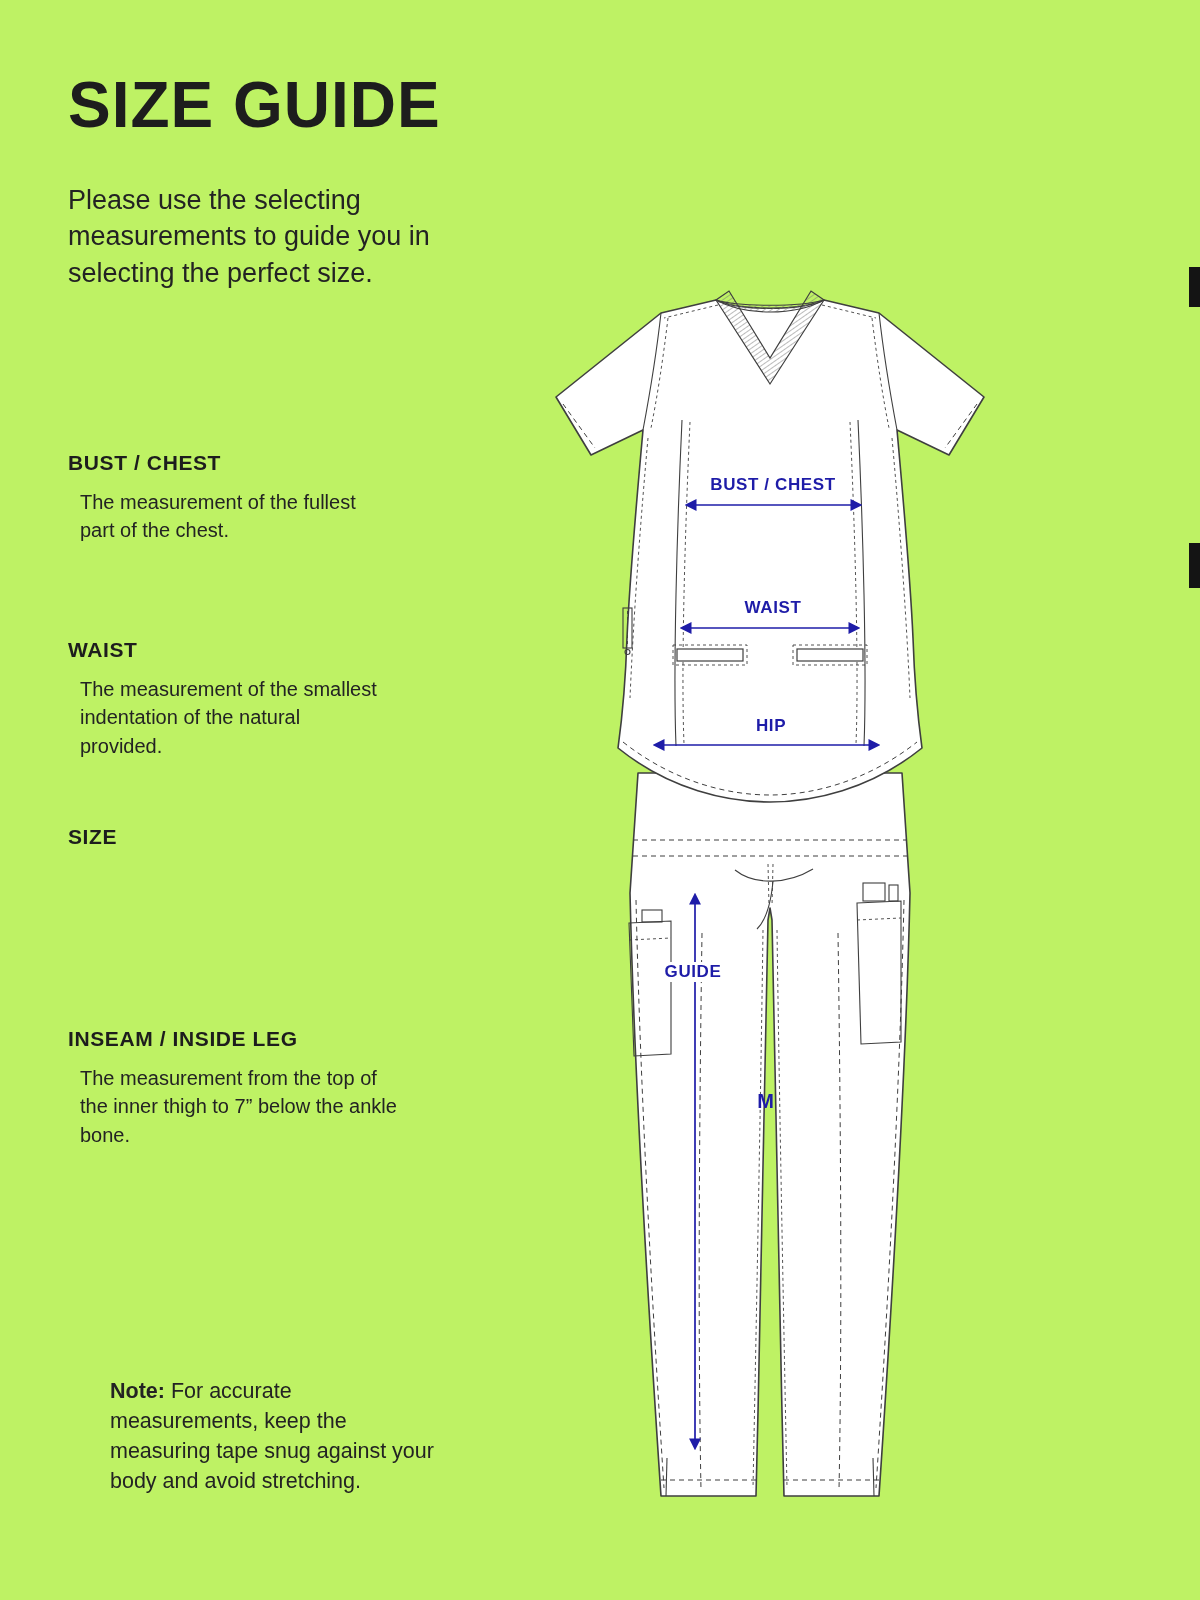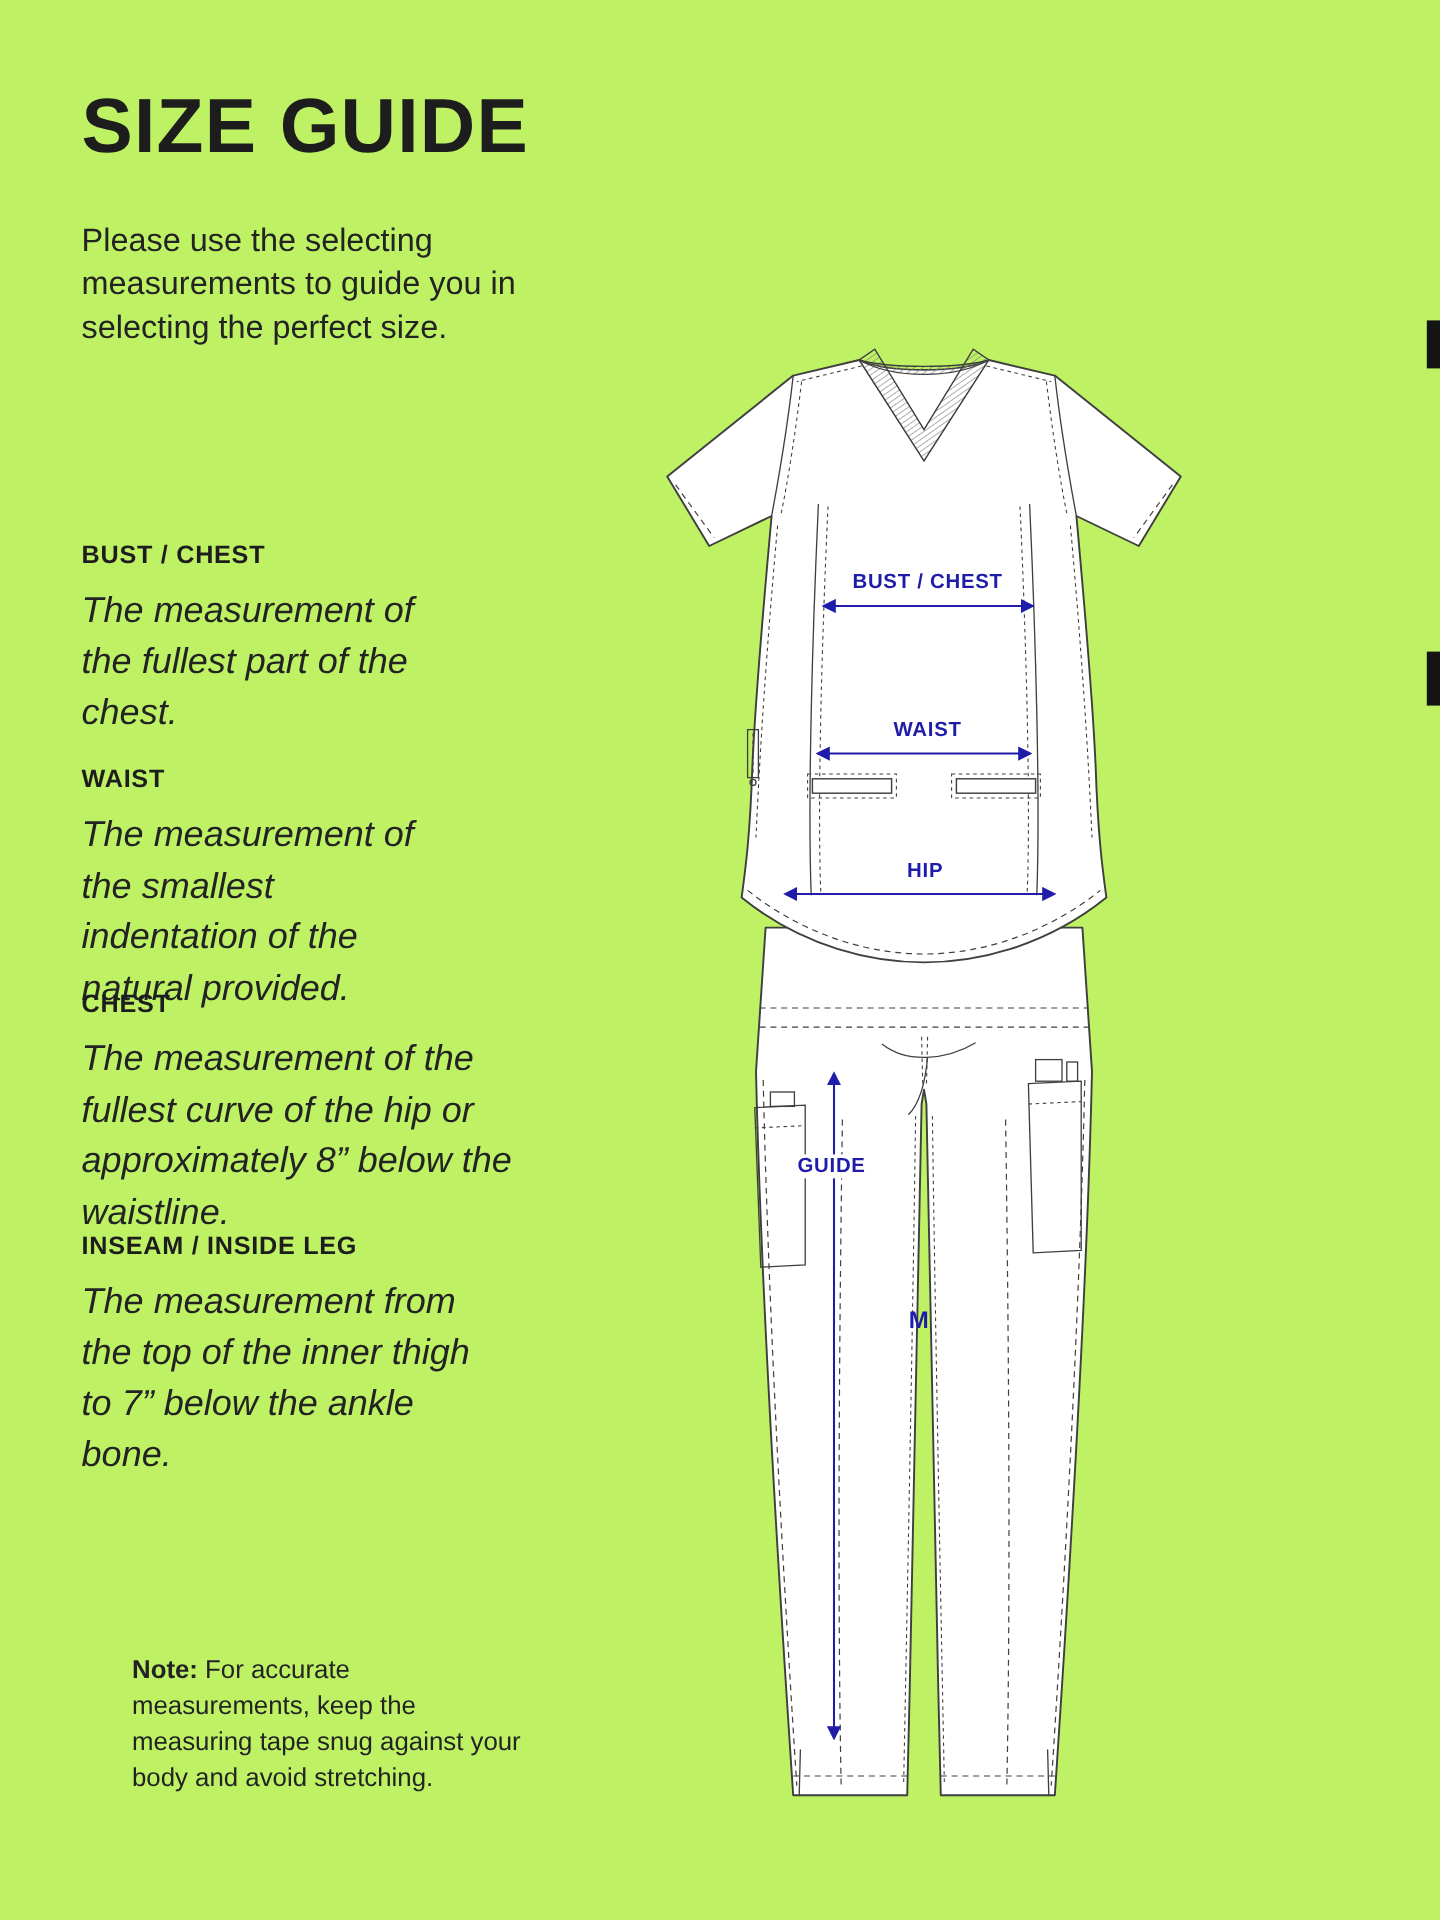--- a/index.html
+++ b/index.html
@@ -18,22 +18,22 @@
   }
   .intro {
     position:absolute; left:68px; top:182px; max-width:430px;
     font-size:27px; line-height:1.35; color:#232323;
   }
   .sec-head {
     position:absolute; left:68px;
     font-size:21px; font-weight:bold; letter-spacing:0.6px; color:#1d1d1d;
   }
   .sec-body {
-    position:absolute; left:68px;
-    font-size:30px; line-height:1.42; color:#232323;font-style:italic;
+    position:absolute; left:80px;
+    font-size:20px; line-height:1.42; color:#232323;
   }
   .note {
     position:absolute; left:68px; top:1376px; max-width:335px;
     font-size:21.5px; line-height:1.4; color:#232323;margin-left:42px;
   }
   .note b { font-weight:bold; }
   #diagram {
     position:absolute; left:530px; top:278px; width:470px; height:1250px;
   }
   #diagram svg { position:absolute; left:0; top:0; }
@@ -61,22 +61,21 @@
   <h1 class="title">SIZE GUIDE</h1>
 
   <p class="intro">Please use the selecting measurements to guide you in selecting the perfect size.</p>
 
   <h2 class="sec-head" style="top:451px">BUST / CHEST</h2>
   <p class="sec-body" style="top:488px; max-width:280px">The measurement of the fullest part of the chest.</p>
 
   <h2 class="sec-head" style="top:638px">WAIST</h2>
   <p class="sec-body" style="top:675px; max-width:300px">The measurement of the smallest indentation of the natural provided.</p>
 
-  <h2 class="sec-head" style="top:825px">CHEST</h2>
-  <p class="sec-body" style="top:862px; max-width:372px">The measurement of the fullest curve of the hip or approximately 8” below the waistline.</p>
+  <h2 class="sec-head" style="top:825px">SIZE</h2>
 
   <h2 class="sec-head" style="top:1027px">INSEAM / INSIDE LEG</h2>
   <p class="sec-body" style="top:1064px; max-width:328px">The measurement from the top of the inner thigh to 7” below the ankle bone.</p>
 
   <p class="note"><b>Note:</b><span> For accurate measurements, keep the measuring tape snug against your body and avoid stretching.</span></p>
 
   <div id="diagram">
     <svg width="470" height="1250" viewBox="0 0 470 1250">
       <defs>
         <marker id="arr" viewBox="0 0 10 10" refX="8" refY="5" markerWidth="7" markerHeight="7" orient="auto-start-reverse">

